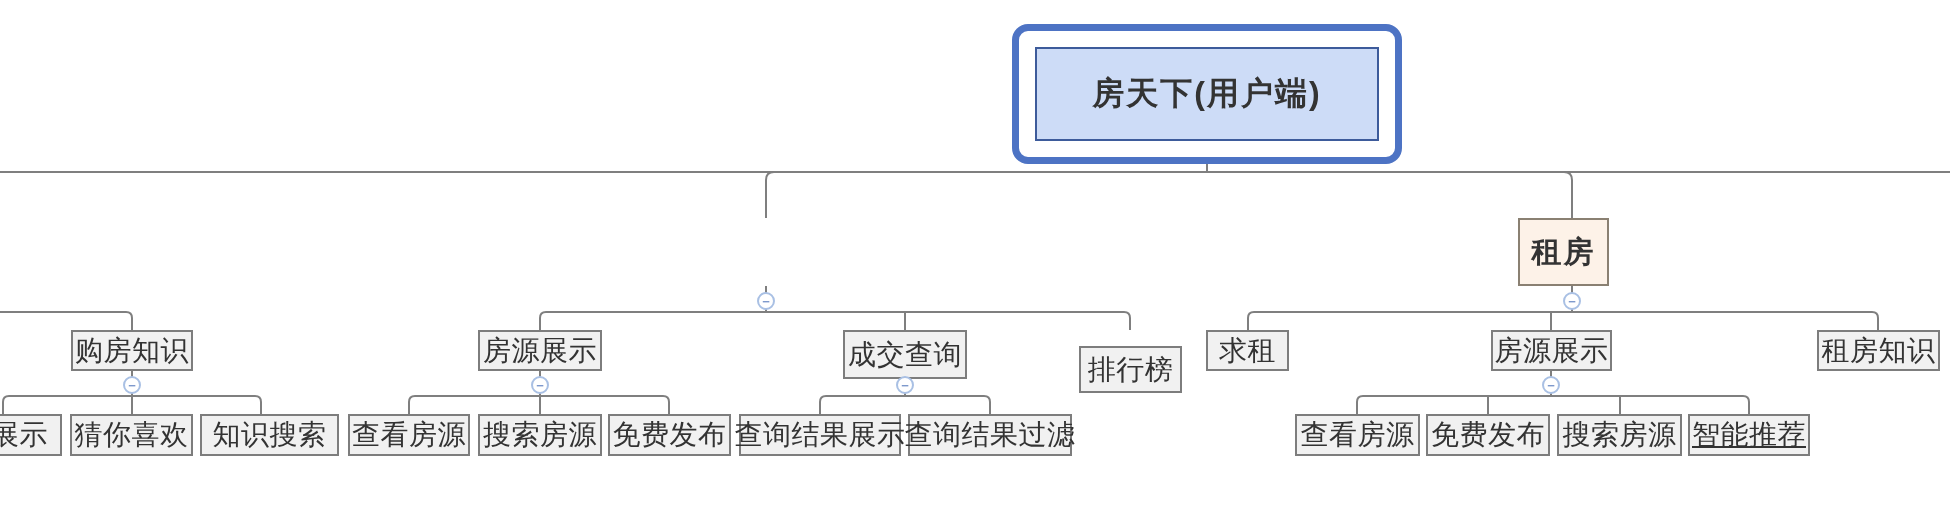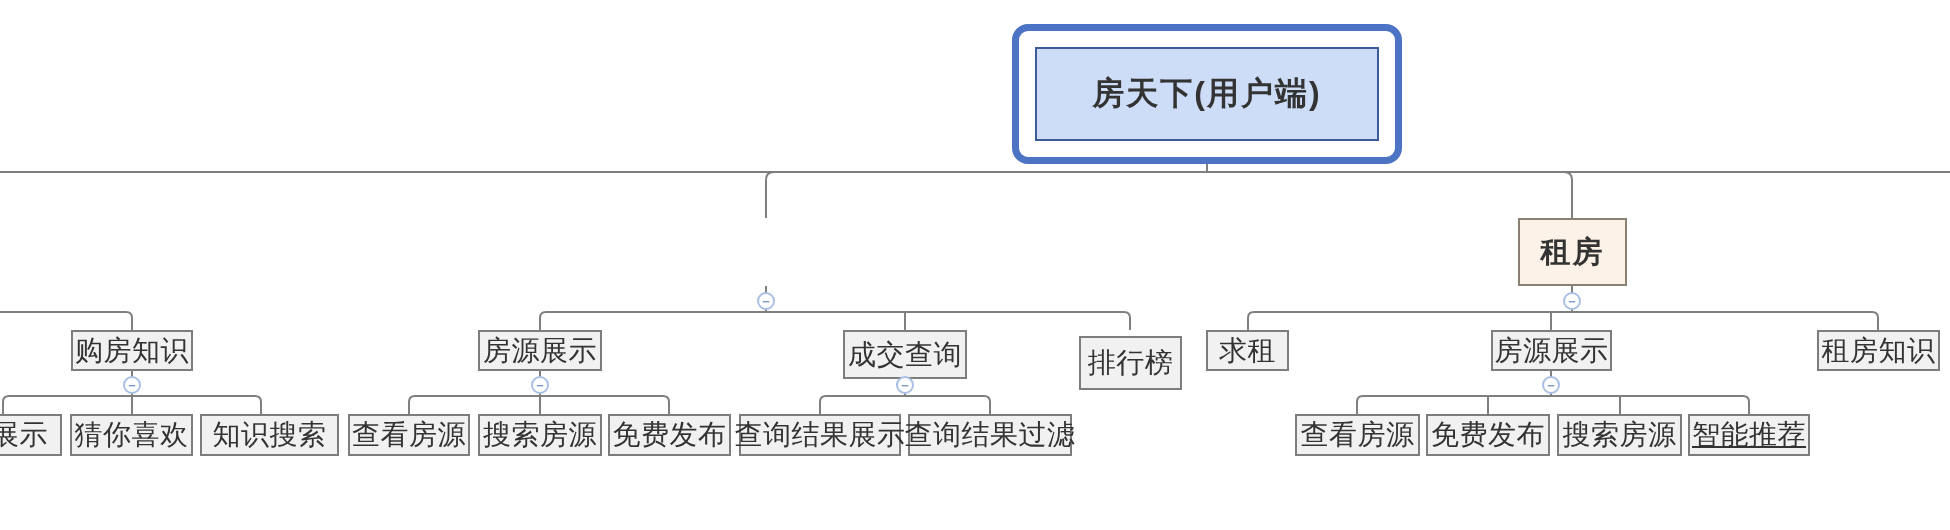--- a/index.html
+++ b/index.html
@@ -70,26 +70,26 @@
     <path class="connector" d="M1551,371 V396"></path>
     <path class="connector" d="M1357,414 V402 Q1357,396 1363,396 H1743 Q1749,396 1749,402 V414"></path>
     <path class="connector" d="M1488,396 V414"></path>
     <path class="connector" d="M1620,396 V414"></path>
   </svg>
 
   <div class="root-outer">
     <div class="root-inner">房天下(用户端)</div>
   </div>
 
-  <div class="node branch" style="left:1518px;top:218px;width:109px;height:68px;">租房</div>
+  <div class="node branch" style="left:1518px;top:218px;width:91px;height:68px;">租房</div>
 
   <div class="node" style="left:71px;top:330px;width:122px;height:41px;">购房知识</div>
   <div class="node" style="left:478px;top:330px;width:124px;height:41px;">房源展示</div>
   <div class="node" style="left:843px;top:330px;width:124px;height:49px;">成交查询</div>
-  <div class="node" style="left:1079px;top:336px;width:103px;height:54px;font-family:Liberation Serif, serif;">排行榜</div>
+  <div class="node" style="left:1079px;top:346px;width:103px;height:47px;font-family:Liberation Serif, serif;">排行榜</div>
   <div class="node" style="left:1206px;top:330px;width:83px;height:41px;">求租</div>
   <div class="node" style="left:1491px;top:330px;width:121px;height:41px;">房源展示</div>
   <div class="node" style="left:1817px;top:330px;width:123px;height:41px;">租房知识</div>
 
   <div class="node clip-left" style="left:-60px;top:414px;width:122px;height:42px;">展示</div>
   <div class="node" style="left:70px;top:414px;width:123px;height:42px;font-family:Liberation Serif, serif;">猜你喜欢</div>
   <div class="node" style="left:200px;top:414px;width:139px;height:42px;">知识搜索</div>
   <div class="node" style="left:348px;top:414px;width:122px;height:42px;">查看房源</div>
   <div class="node" style="left:478px;top:414px;width:124px;height:42px;">搜索房源</div>
   <div class="node" style="left:608px;top:414px;width:123px;height:42px;">免费发布</div>

